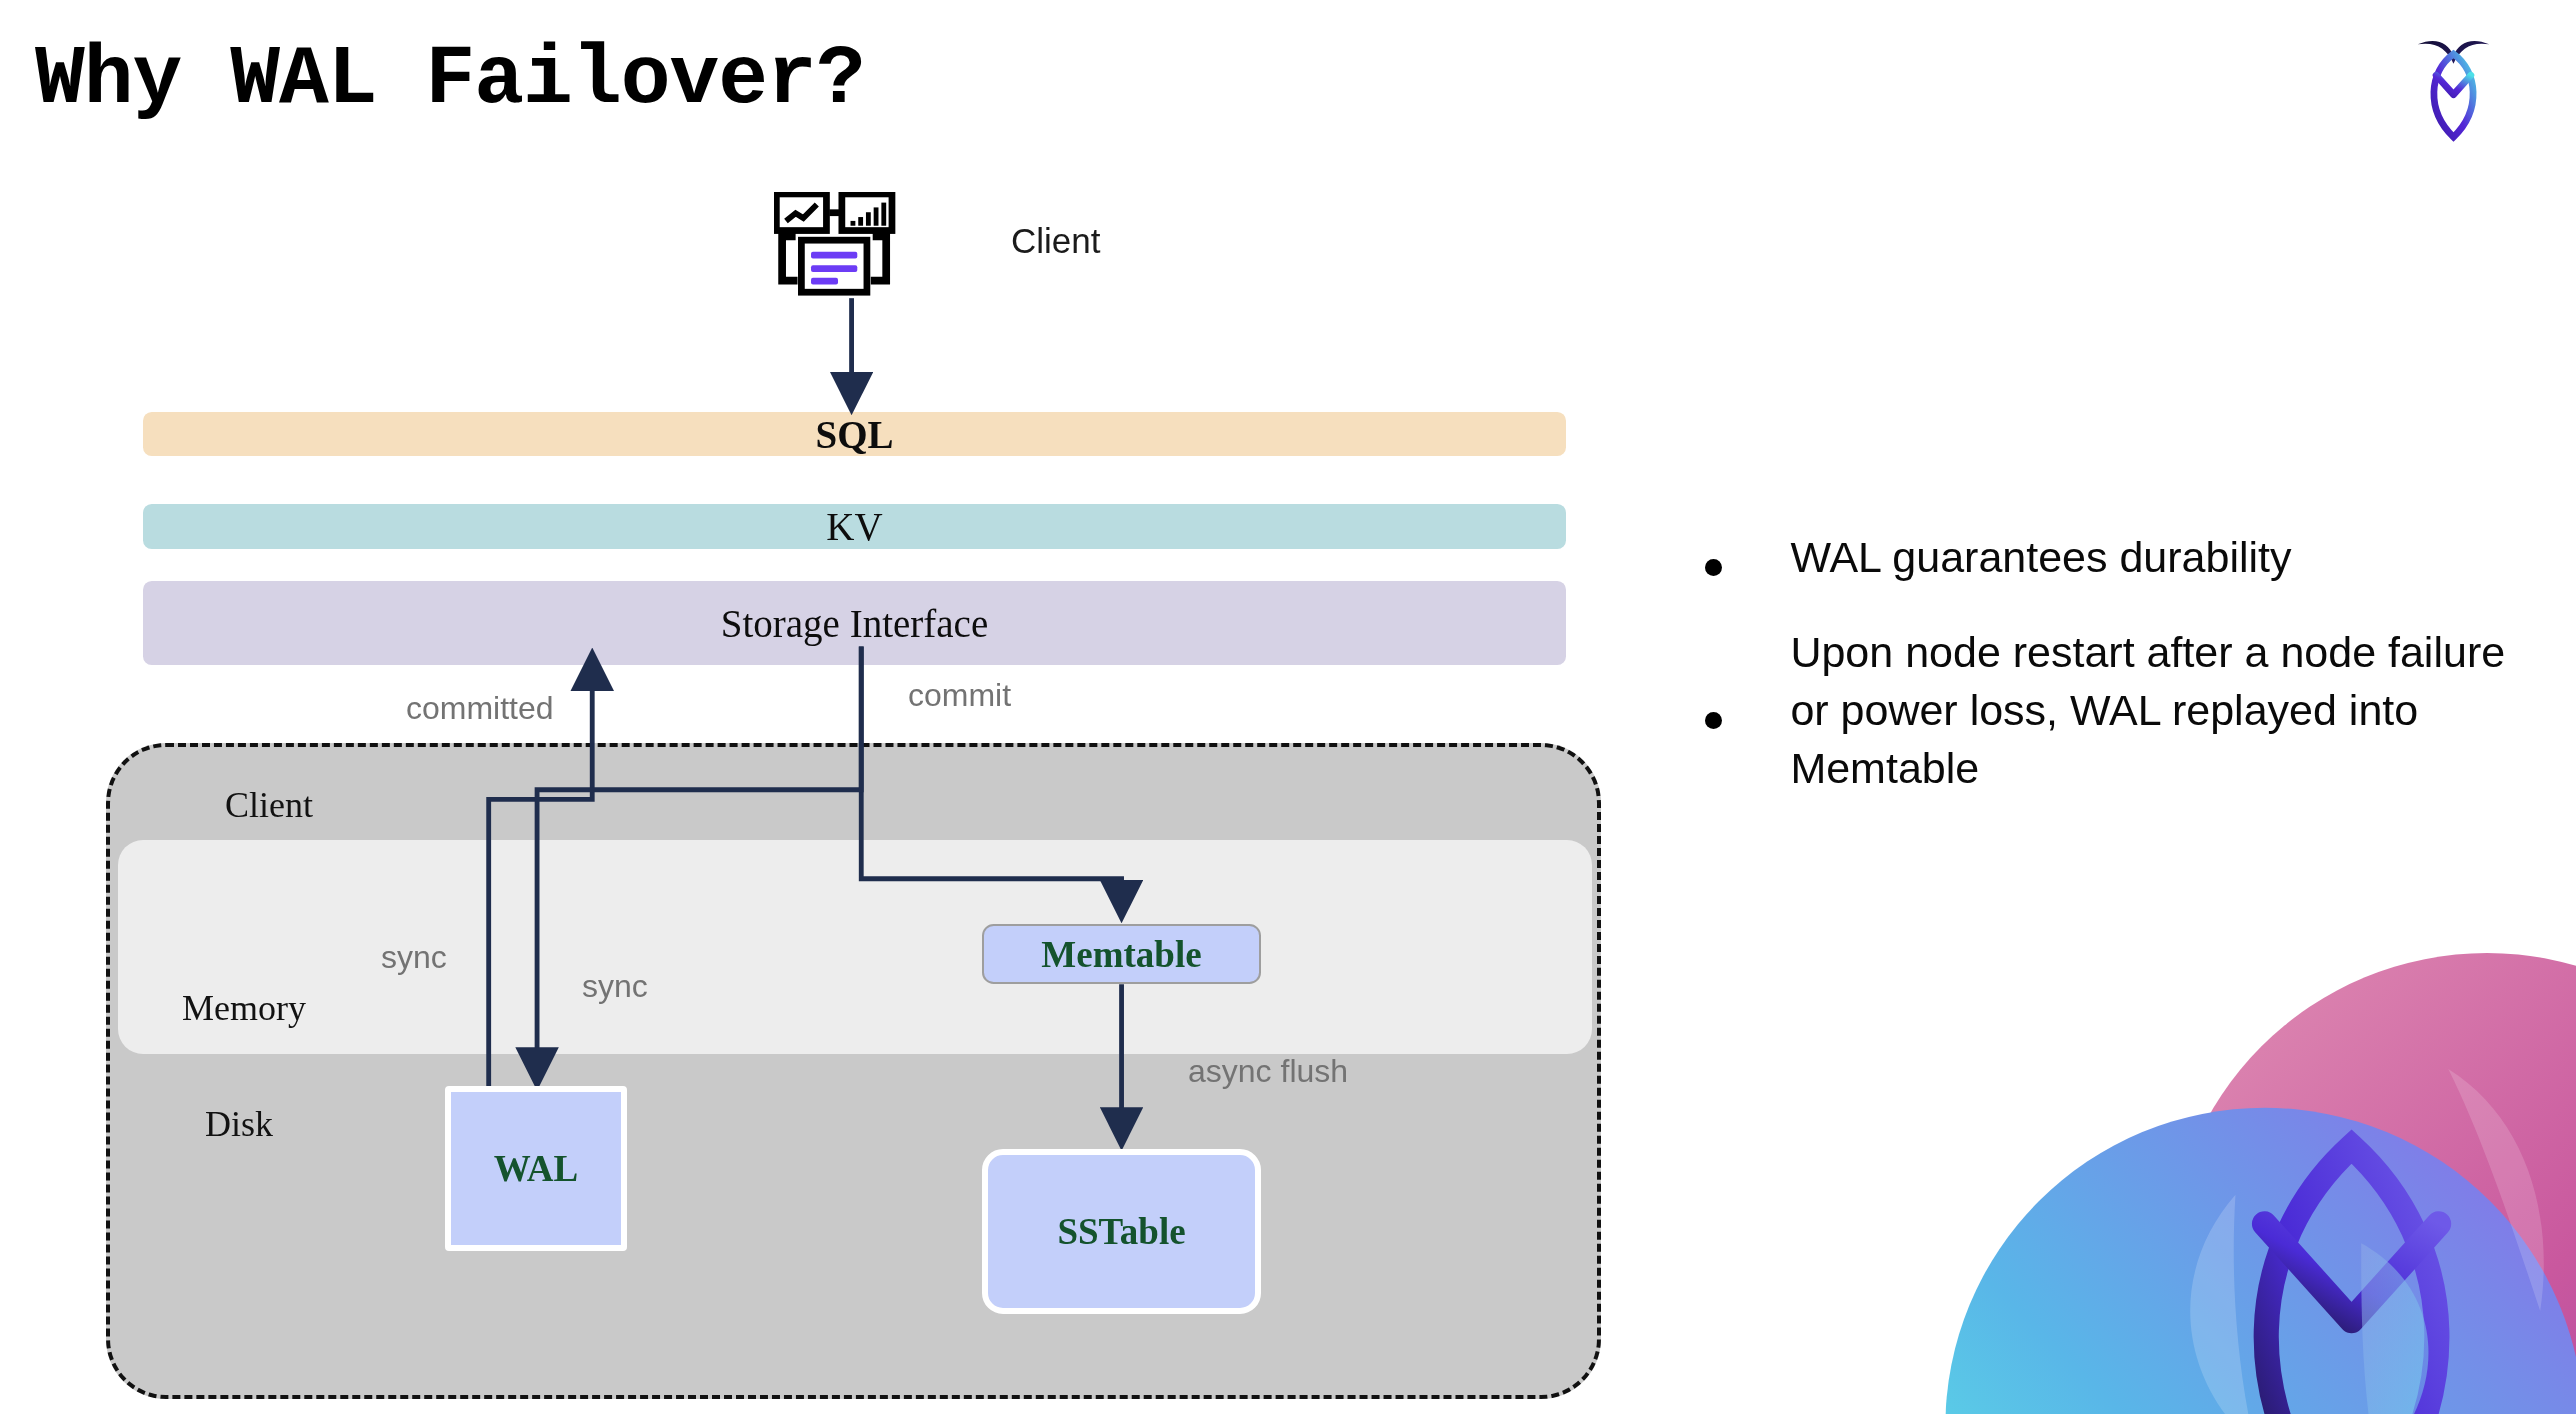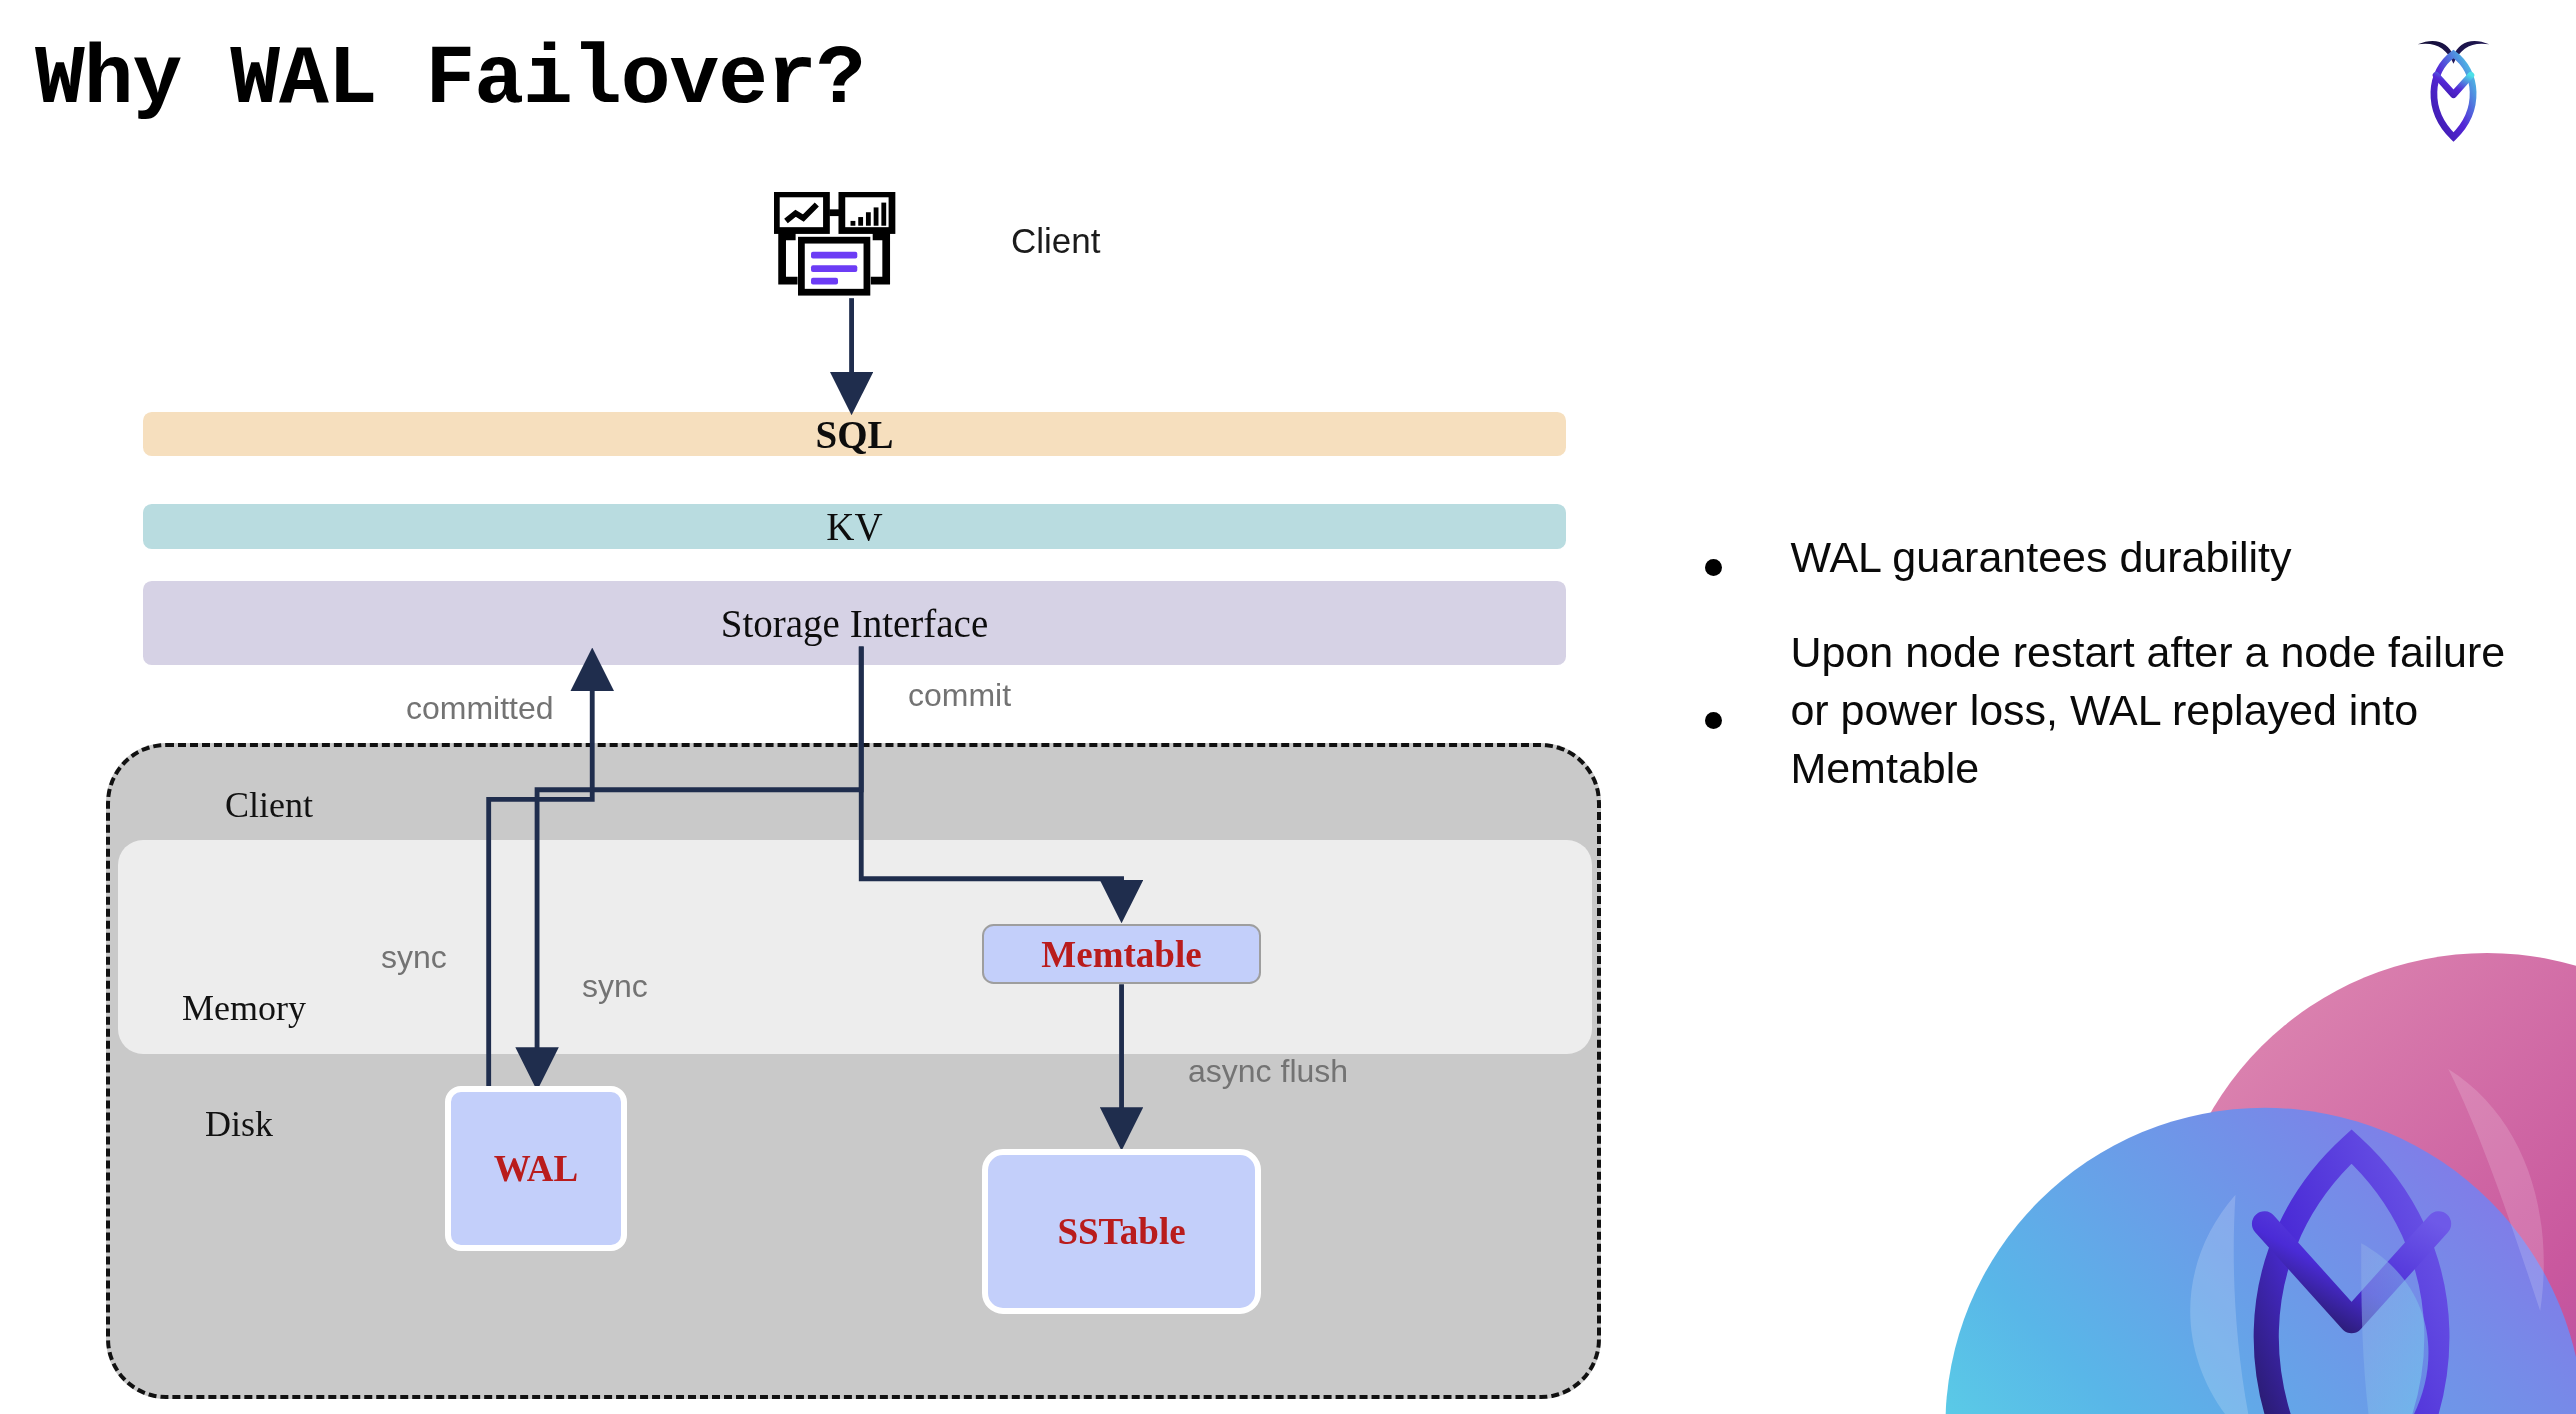--- a/index.html
+++ b/index.html
@@ -115,33 +115,33 @@
 
   
   .node-box {
     position: absolute;
     display: flex;
     align-items: center;
     justify-content: center;
     background: #C3CFFA;
     font-family: "Liberation Serif", serif;
     font-weight: 700;
-    color: #b91c1c;
+    color: #14532d;
     box-sizing: border-box;
   }
   #node-memtable {
     left: 982px; top: 924px; width: 279px; height: 60px;
     border: 2.9px solid #9E9E9E;
     border-radius: 11.6px;
     font-size: 37px;
   }
   #node-wal {
     left: 445px; top: 1086px; width: 182px; height: 165px;
     border: 6.8px solid #ffffff;
-    border-radius: 16px;
+    border-radius: 4px;
     font-size: 37px;
   }
   #node-sstable {
     left: 982px; top: 1149px; width: 279px; height: 165px;
     border: 6.8px solid #ffffff;
     border-radius: 21px;
     font-size: 37px;
   }
 
   

